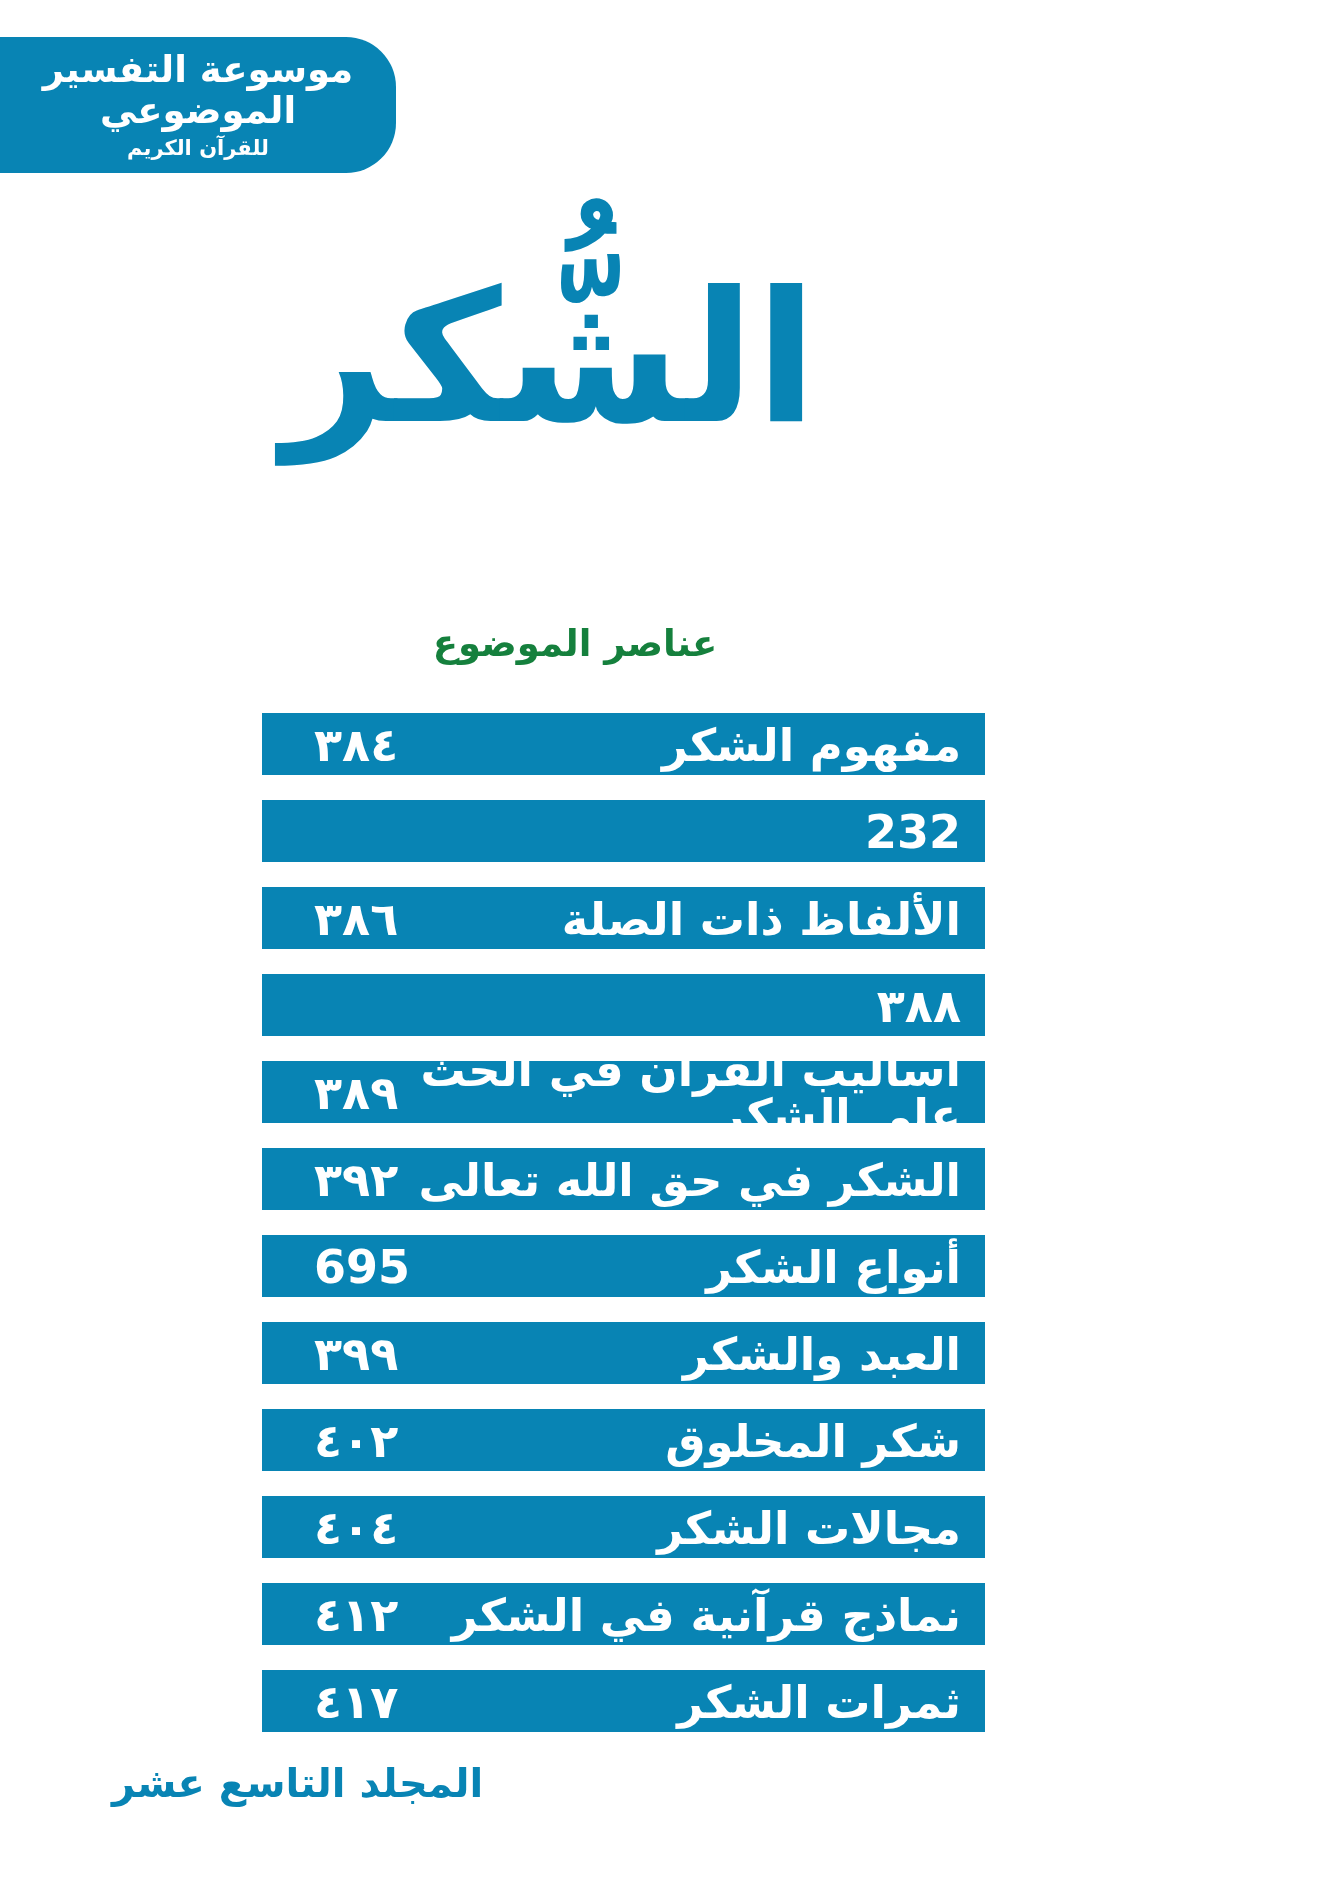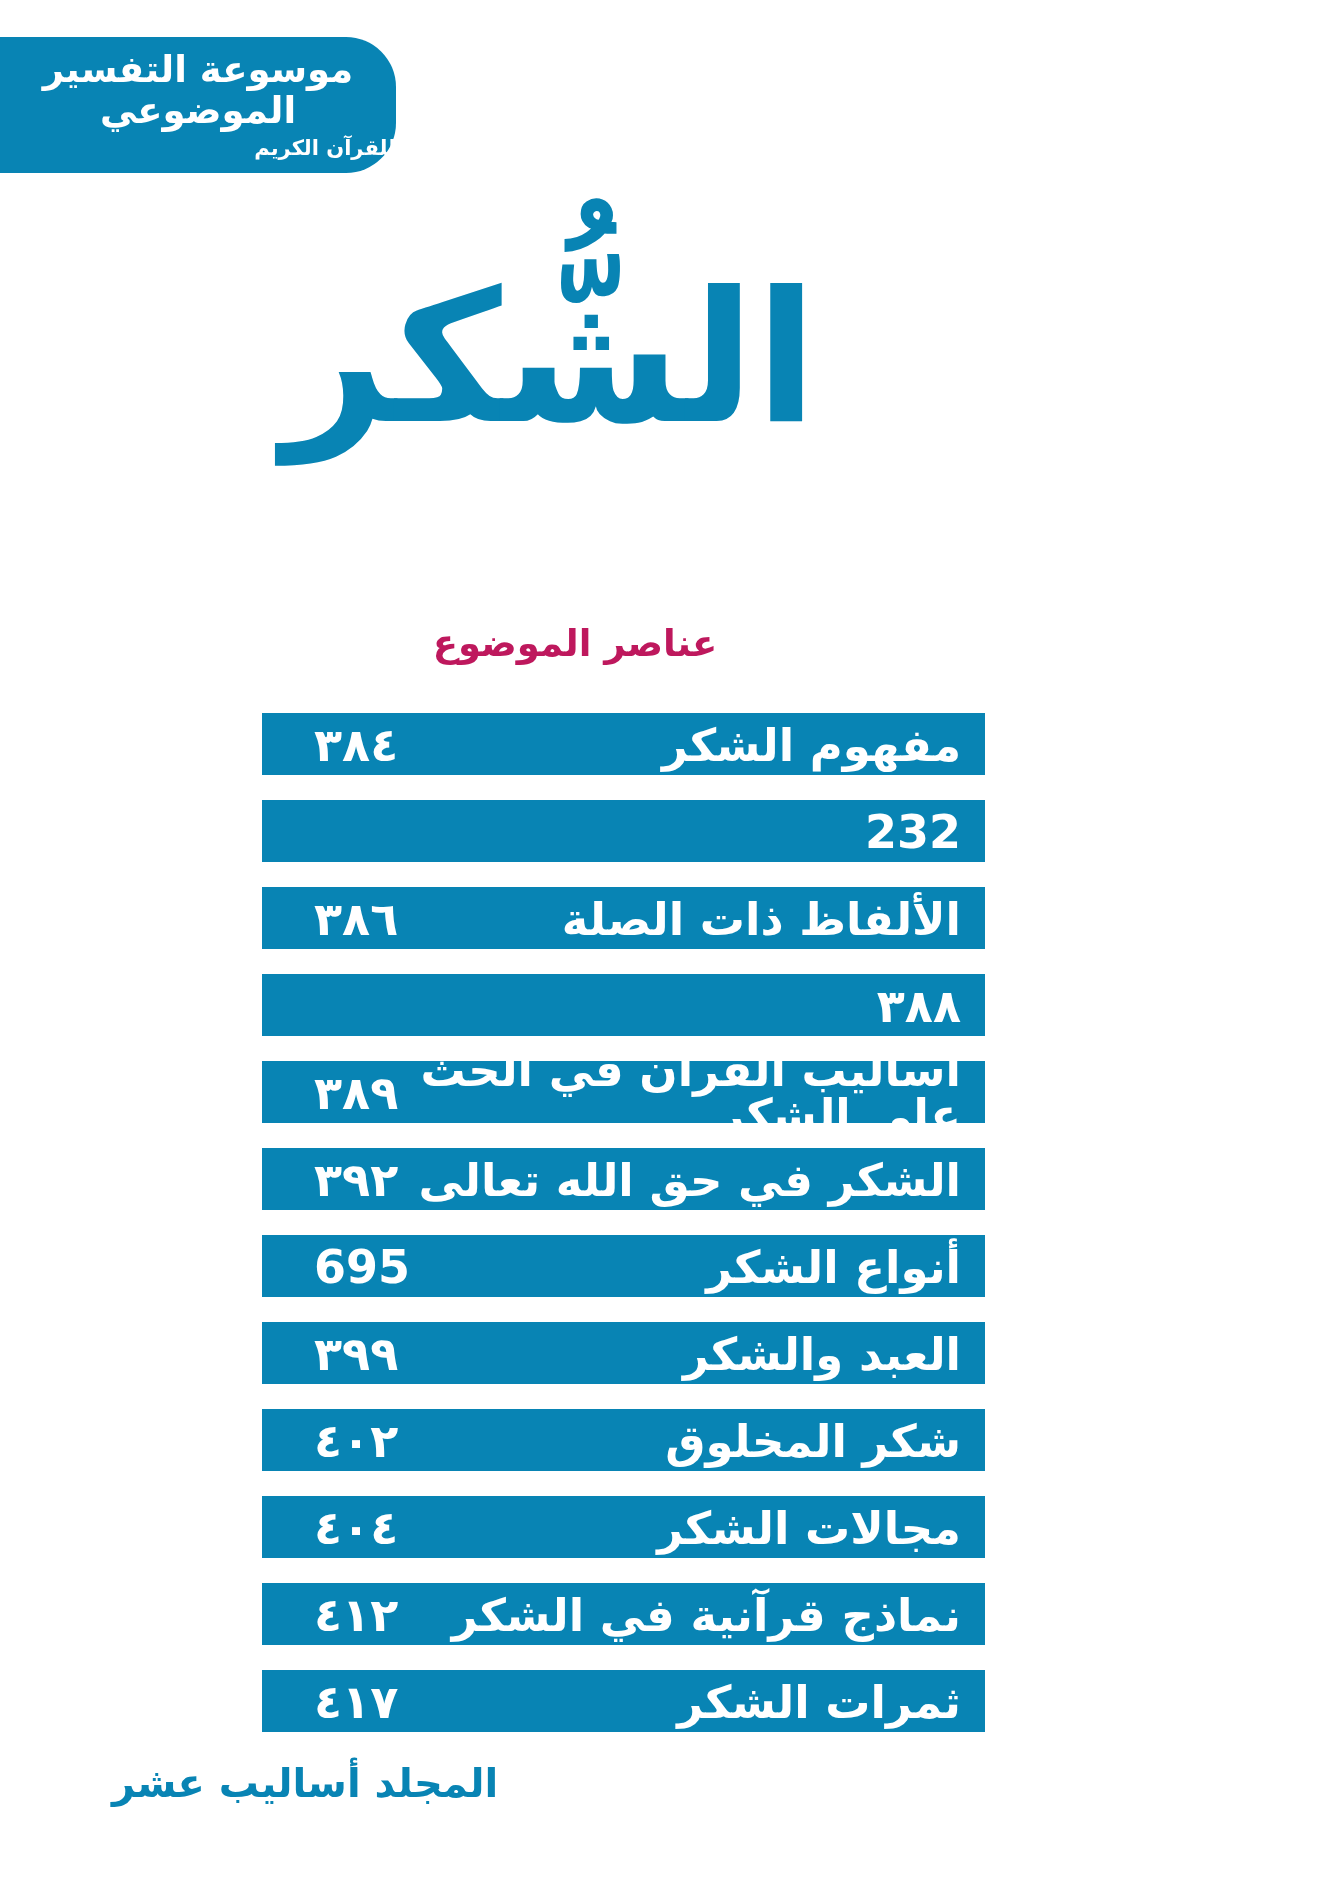--- a/index.html
+++ b/index.html
@@ -11,33 +11,33 @@
   .page { position:absolute; inset:0; background:#ffffff; }
 
   
   .banner {
     position:absolute; left:0; top:37px; width:396px; height:136px;
     background:#0884B4; border-radius:0 50px 50px 0;
     color:#ffffff; direction:rtl; text-align:center;
     display:flex; flex-direction:column; justify-content:center; gap:5px;
   }
   .banner-line1 { font-size:37px; font-weight:bold; line-height:1.1; letter-spacing:-1px; }
-  .banner-line2 { font-size:21px; font-weight:bold;text-align:right; }
+  .banner-line2 { font-size:21px; font-weight:bold; }
 
   
   .big-title {
     position:absolute; top:218px; left:240px; width:620px; height:300px;
     color:#0884B4; font-size:182px; font-weight:bold;
     direction:rtl; text-align:center; line-height:280px; white-space:nowrap;
   }
 
   
   .toc-heading {
     position:absolute; top:622px; left:275px; width:600px;
-    color:#be185d; font-size:37px; font-weight:bold;
+    color:#15803d; font-size:37px; font-weight:bold;
     direction:rtl; text-align:center;
   }
 
   
   .toc { position:absolute; top:713px; left:262px; width:723px; }
   .toc-row {
     height:62px; margin-bottom:25px; background:#0884B4;
     direction:rtl; display:flex; align-items:center; justify-content:space-between;
     color:#ffffff; padding-right:24px; padding-left:52px;
   }
@@ -120,15 +120,15 @@
       <span class="toc-page">٤١٢</span>
     </div>
 
     <div class="toc-row">
       <span class="toc-label">ثمرات الشكر</span>
       <span class="toc-page">٤١٧</span>
     </div>
 
   </div>
 
-  <div class="footer">المجلد أساليب عشر</div>
+  <div class="footer">المجلد التاسع عشر</div>
 
 </div>
 
 </body></html>

